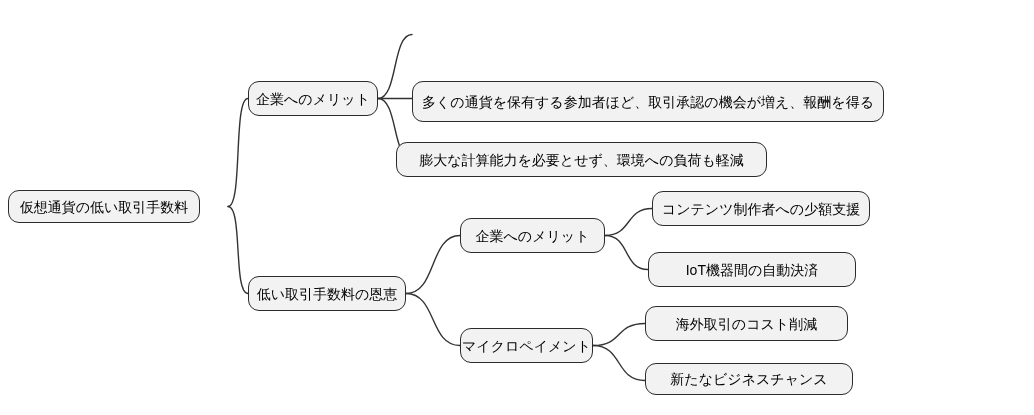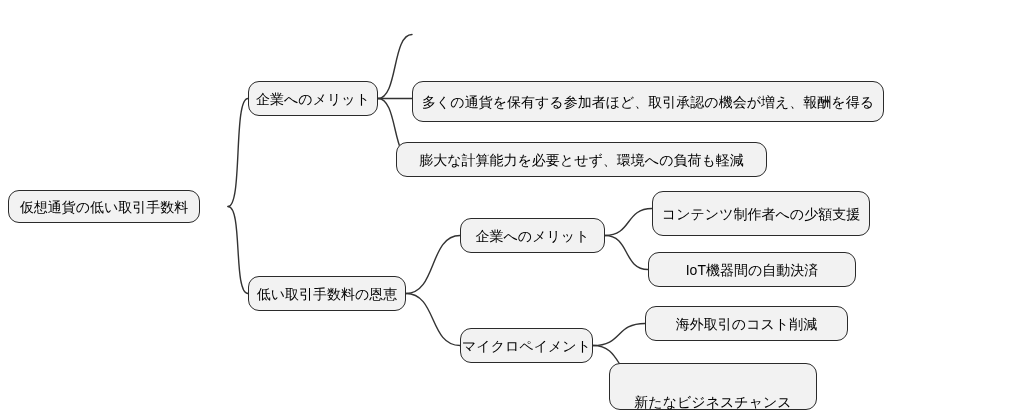--- a/index.html
+++ b/index.html
@@ -81,33 +81,33 @@
   </div>
 
   <div class="node" style="left:248px; top:276px; width:158px; height:35px;">
     <span>低い取引手数料の恩恵</span>
   </div>
 
   <div class="node" style="left:460px; top:218px; width:145px; height:35px;">
     <span>企業へのメリット</span>
   </div>
 
-  <div class="node" style="left:652px; top:191px; width:218px; height:45px;">
+  <div class="node" style="left:652px; top:191px; width:218px; height:35px;">
     <span>コンテンツ制作者への少額支援</span>
   </div>
 
   <div class="node" style="left:648px; top:252px; width:208px; height:35px;">
     <span>IoT機器間の自動決済</span>
   </div>
 
   <div class="node" style="left:460px; top:328px; width:133px; height:35px;">
     <span>マイクロペイメント</span>
   </div>
 
   <div class="node" style="left:645px; top:306px; width:203px; height:35px;">
     <span>海外取引のコスト削減</span>
   </div>
 
-  <div class="node" style="left:609px; top:363px; width:208px; height:47px;align-items:flex-end;">
+  <div class="node" style="left:645px; top:363px; width:208px; height:32px;">
     <span>新たなビジネスチャンス</span>
   </div>
 
 </div>
 
 </body></html>

